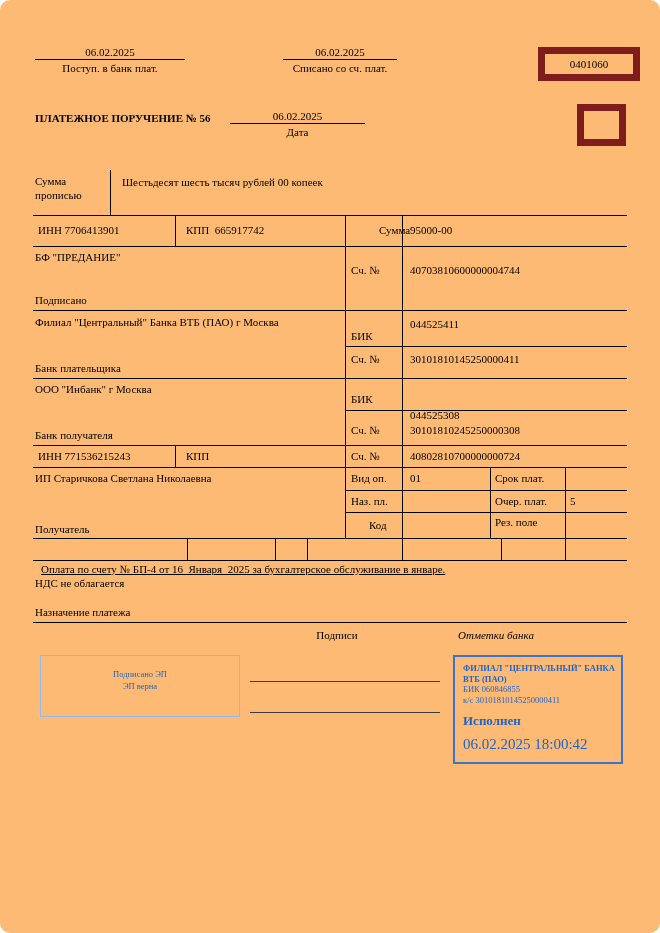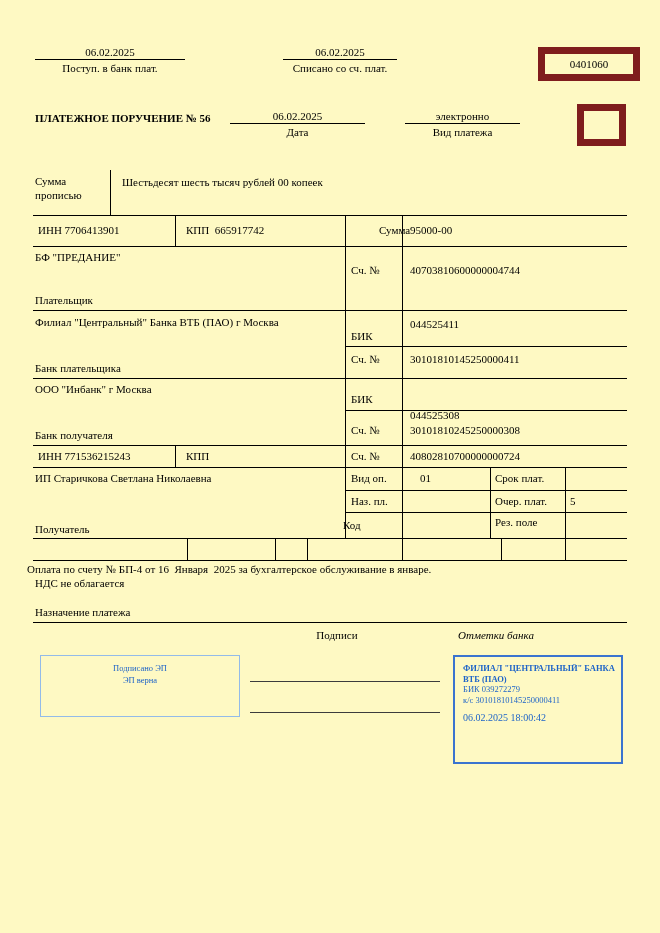--- a/index.html
+++ b/index.html
@@ -1,19 +1,19 @@
 <!DOCTYPE html>
 <html><head>
 <meta charset="utf-8">
 <style>
   html,body{margin:0;padding:0;background:#fff;}
   #page{
-    position:relative;width:660px;height:933px;background:#fef9c3;
+    position:relative;width:660px;height:933px;background:#fdba74;
     font-family:"Liberation Serif","DejaVu Serif",serif;
-    font-size:11px;color:#000;overflow:hidden;
+    font-size:11px;color:#000;overflow:hidden;border-radius:10px;
   }
   .abs{position:absolute;}
   .hline{position:absolute;height:0;border-top:1px solid #000;}
   .vline{position:absolute;width:0;border-left:1px solid #000;}
   .ctr{text-align:center;}
   .pre{white-space:pre;}
   .ulfield{border-bottom:1px solid #000;text-align:center;padding-bottom:1px;}
   .lbl{font-size:11px;}
   .bold{font-weight:bold;}
   .box{border:7px solid #7f1d1d;}
@@ -40,24 +40,20 @@
     <div class="ulfield">06.02.2025</div>
     <div class="ctr lbl" style="padding-top:2px;">Списано со сч. плат.</div>
   </div>
   <div class="abs box ctr" style="left:538px;top:47px;width:88px;height:20px;line-height:20px;">0401060</div>
 
   <div class="abs bold" style="left:35px;top:112px;">ПЛАТЕЖНОЕ ПОРУЧЕНИЕ № 56</div>
   <div class="abs" style="left:230px;top:110px;width:135px;">
     <div class="ulfield">06.02.2025</div>
     <div class="ctr lbl" style="padding-top:2px;">Дата</div>
   </div>
-  <div class="abs" style="left:405px;top:110px;width:115px;">
-    <div class="ulfield">электронно</div>
-    <div class="ctr lbl" style="padding-top:2px;">Вид платежа</div>
-  </div>
   <div class="abs box" style="left:577px;top:104px;width:35px;height:28px;"></div>
 
   <div class="abs" style="left:35px;top:174px;width:68px;line-height:1.3;">Сумма прописью</div>
   <div class="vline" style="left:110px;top:170px;height:45px;"></div>
   <div class="abs" style="left:122px;top:176px;">Шестьдесят шесть тысяч рублей 00 копеек</div>
   <div class="hline" style="left:33px;top:215px;width:594px;"></div>
 
   <div class="hline" style="left:33px;top:246px;width:594px;"></div>
   <div class="hline" style="left:33px;top:310px;width:594px;"></div>
   <div class="hline" style="left:345px;top:346px;width:282px;"></div>
@@ -80,21 +76,21 @@
   <div class="vline" style="left:275px;top:538px;height:22px;"></div>
   <div class="vline" style="left:307px;top:538px;height:22px;"></div>
   <div class="vline" style="left:501px;top:538px;height:22px;"></div>
 
   <div class="abs" style="left:38px;top:224px;">ИНН 7706413901</div>
   <div class="abs pre" style="left:186px;top:224px;">КПП  665917742</div>
   <div class="abs" style="left:351px;top:224px;margin-left:28px;">Сумма</div>
   <div class="abs" style="left:410px;top:224px;">95000-00</div>
 
   <div class="abs" style="left:35px;top:251px;">БФ "ПРЕДАНИЕ"</div>
-  <div class="abs" style="left:35px;top:294px;">Плательщик</div>
+  <div class="abs" style="left:35px;top:294px;">Подписано</div>
   <div class="abs" style="left:351px;top:264px;">Сч. №</div>
   <div class="abs" style="left:410px;top:264px;">40703810600000004744</div>
 
   <div class="abs" style="left:35px;top:316px;">Филиал "Центральный" Банка ВТБ (ПАО) г Москва</div>
   <div class="abs" style="left:35px;top:362px;">Банк плательщика</div>
   <div class="abs" style="left:351px;top:330px;">БИК</div>
   <div class="abs" style="left:410px;top:318px;">044525411</div>
   <div class="abs" style="left:351px;top:353px;">Сч. №</div>
   <div class="abs" style="left:410px;top:353px;">30101810145250000411</div>
 
@@ -106,46 +102,47 @@
   <div class="abs" style="left:410px;top:424px;">30101810245250000308</div>
 
   <div class="abs" style="left:38px;top:450px;">ИНН 771536215243</div>
   <div class="abs" style="left:186px;top:450px;">КПП</div>
   <div class="abs" style="left:351px;top:450px;">Сч. №</div>
   <div class="abs" style="left:410px;top:450px;">40802810700000000724</div>
 
   <div class="abs" style="left:35px;top:472px;">ИП Старичкова Светлана Николаевна</div>
   <div class="abs" style="left:35px;top:523px;">Получатель</div>
   <div class="abs" style="left:351px;top:472px;">Вид оп.</div>
-  <div class="abs" style="left:420px;top:472px;">01</div>
+  <div class="abs" style="left:410px;top:472px;">01</div>
   <div class="abs" style="left:495px;top:472px;">Срок плат.</div>
   <div class="abs" style="left:570px;top:472px;"></div>
   <div class="abs" style="left:351px;top:495px;">Наз. пл.</div>
   <div class="abs" style="left:495px;top:495px;">Очер. плат.</div>
   <div class="abs" style="left:570px;top:495px;">5</div>
-  <div class="abs" style="left:343px;top:519px;">Код</div>
+  <div class="abs" style="left:369px;top:519px;">Код</div>
   <div class="abs" style="left:495px;top:516px;">Рез. поле</div>
 
-  <div class="abs pre" style="left:27px;top:563px;">Оплата по счету № БП-4 от 16  Января  2025 за бухгалтерское обслуживание в январе.</div>
+  <div class="abs pre" style="left:41px;top:563px;text-decoration:underline;">Оплата по счету № БП-4 от 16  Января  2025 за бухгалтерское обслуживание в январе.</div>
   <div class="abs" style="left:35px;top:577px;">НДС не облагается</div>
   <div class="abs" style="left:35px;top:606px;">Назначение платежа</div>
   <div class="hline" style="left:33px;top:622px;width:594px;"></div>
 
   <div class="abs ctr" style="left:237px;top:629px;width:200px;">Подписи</div>
   <div class="abs ctr" style="left:416px;top:629px;width:160px;font-style:italic;">Отметки банка</div>
 
   <div class="abs stamp1" style="left:40px;top:655px;width:198px;height:60px;">
-    <div class="small" style="margin-top:7px;font-family:Liberation Serif, serif;">Подписано ЭП</div>
+    <div class="small" style="margin-top:13px;font-family:Liberation Serif, serif;">Подписано ЭП</div>
     <div class="small" style="margin-top:2px;">ЭП верна</div>
   </div>
 
   <div class="sig-line" style="left:250px;top:681px;width:190px;"></div>
   <div class="sig-line" style="left:250px;top:712px;width:190px;"></div>
 
   <div class="abs stamp2" style="left:453px;top:655px;width:158px;height:95px;padding:6px 0 4px 8px;">
     <div class="small bold">ФИЛИАЛ "ЦЕНТРАЛЬНЫЙ" БАНКА</div>
     <div class="small bold">ВТБ (ПАО)</div>
-    <div class="small">БИК 039272279</div>
+    <div class="small">БИК 060846855</div>
     <div class="small">к/с 30101810145250000411</div>
-    <div style="font-size:10px;margin-top:6px;">06.02.2025 18:00:42</div>
+    <div class="bold" style="font-size:13px;margin-top:7px;">Исполнен</div>
+    <div style="font-size:15px;margin-top:6px;">06.02.2025 18:00:42</div>
   </div>
 
 </div>
 
 </body></html>

